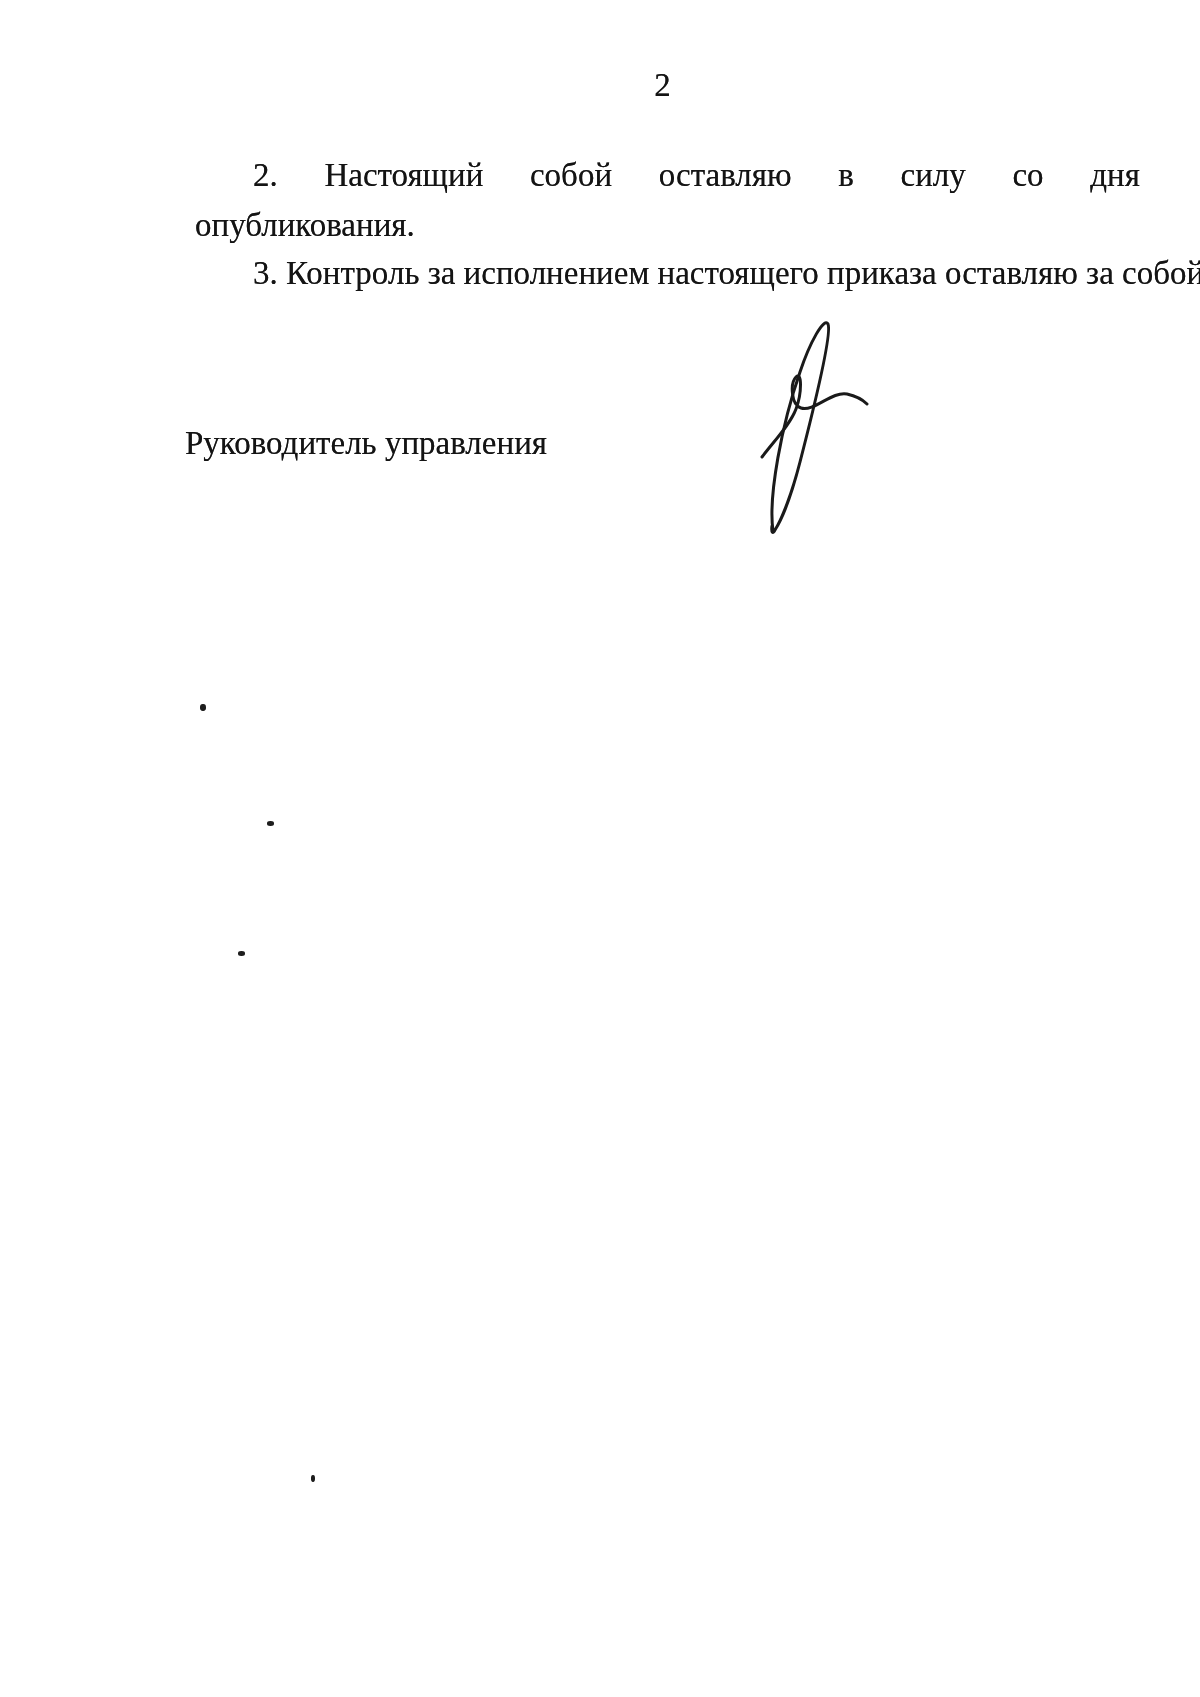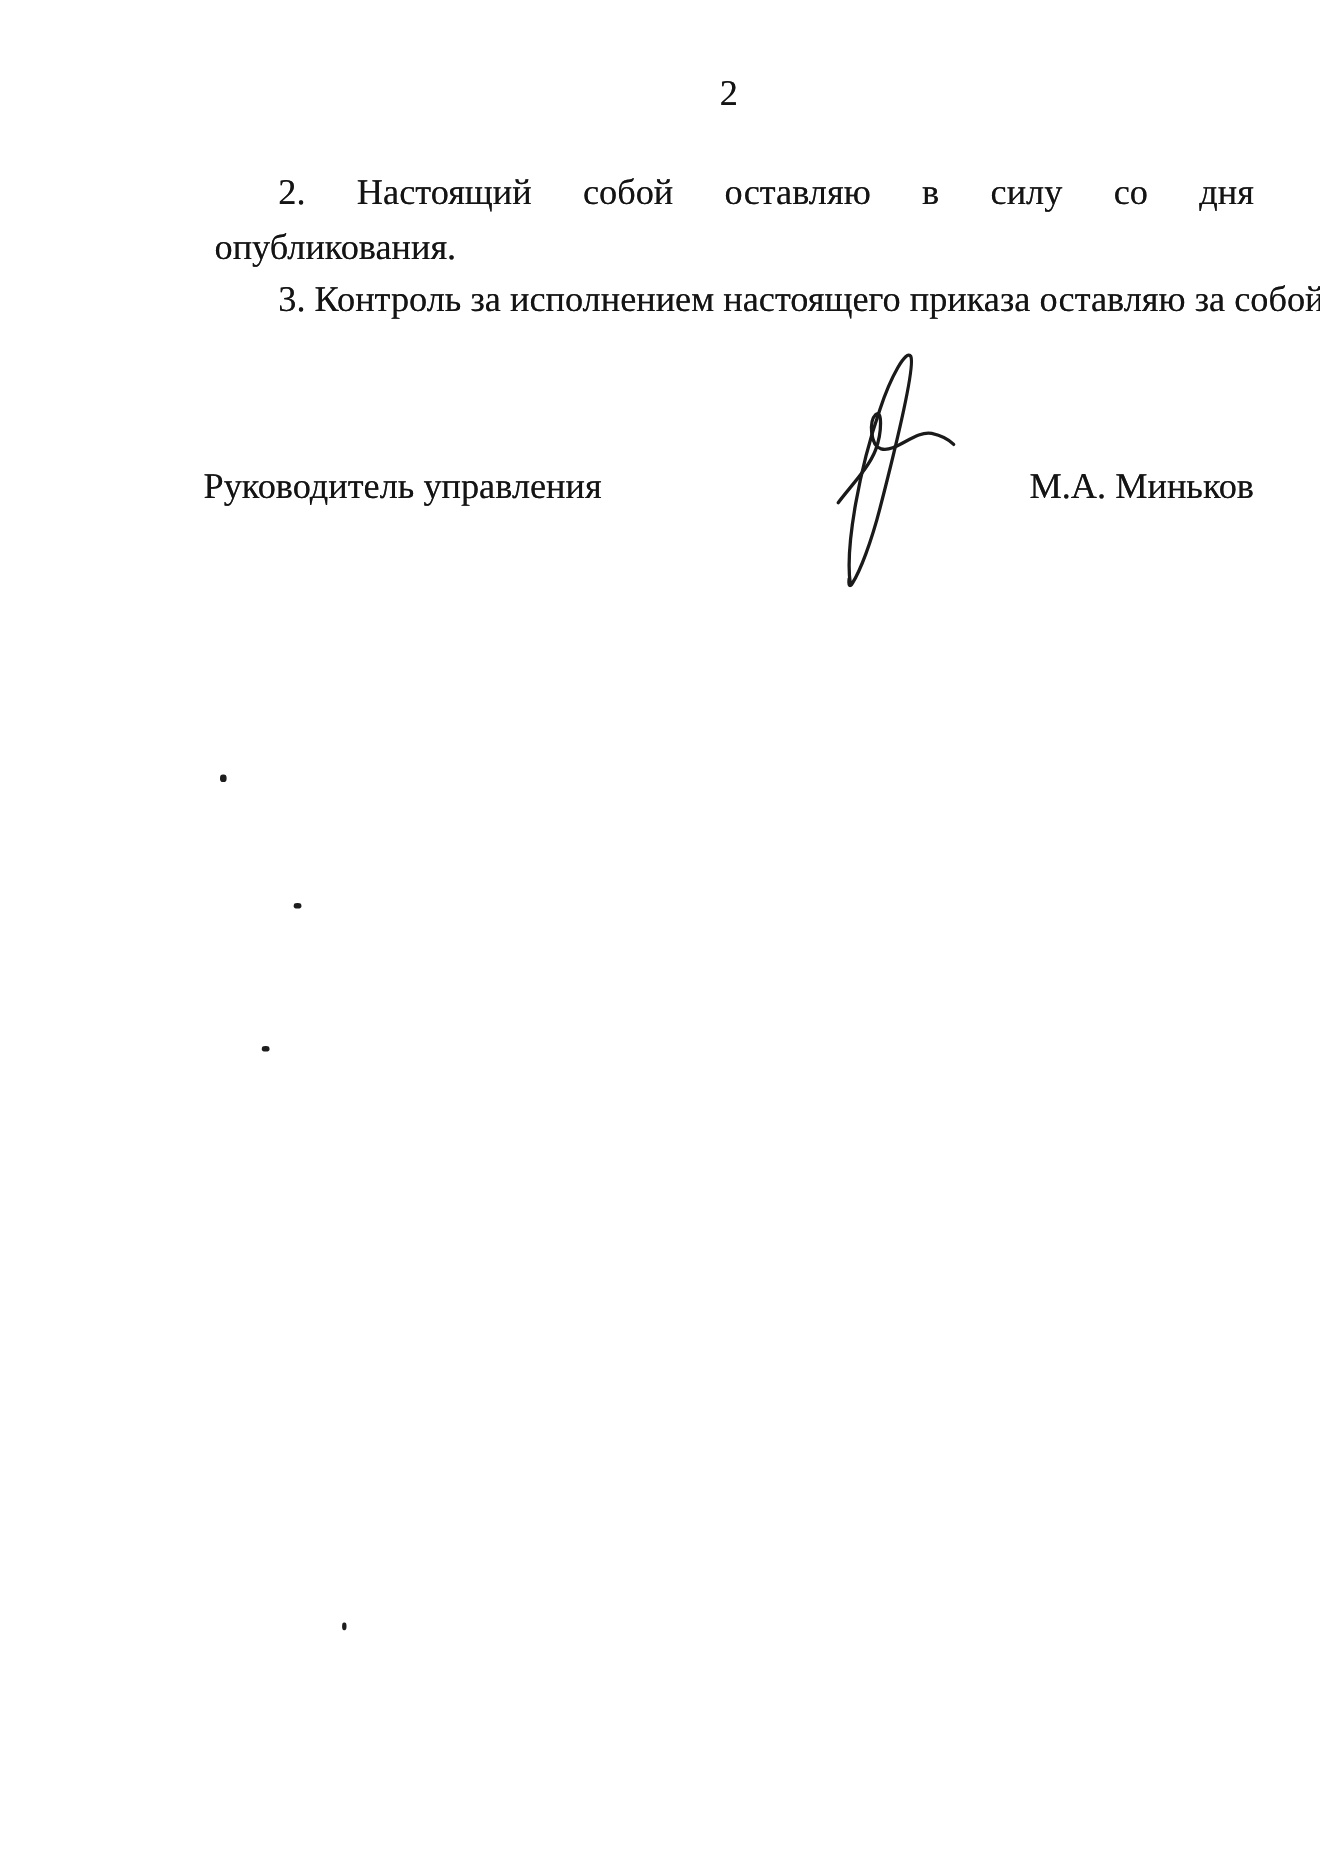--- a/index.html
+++ b/index.html
@@ -88,21 +88,20 @@
     <span>со</span>
     <span>дня</span>
   </div>
 
   <div class="txt p2-line2">опубликования.</div>
 
   <div class="txt p3-line">3. Контроль за исполнением настоящего приказа оставляю за собой.</div>
 
   <div class="txt signature-row">
     <span>Руководитель управления</span>
-    <span>М.А. Миньков</span>
   </div>
 
   <svg class="signature-svg" viewBox="0 0 130 220" xmlns="http://www.w3.org/2000/svg" fill="none" stroke="#1a1a1a" stroke-width="3" stroke-linecap="round" stroke-linejoin="round">
 
     <path d="M 29 217
              C 24 182, 38 110, 56 58
              C 66 28, 80 3, 84 10
              C 88 19, 73 82, 56 148
              C 48 179, 38 205, 31 216
              C 29 220, 27 219, 28 212"></path>

